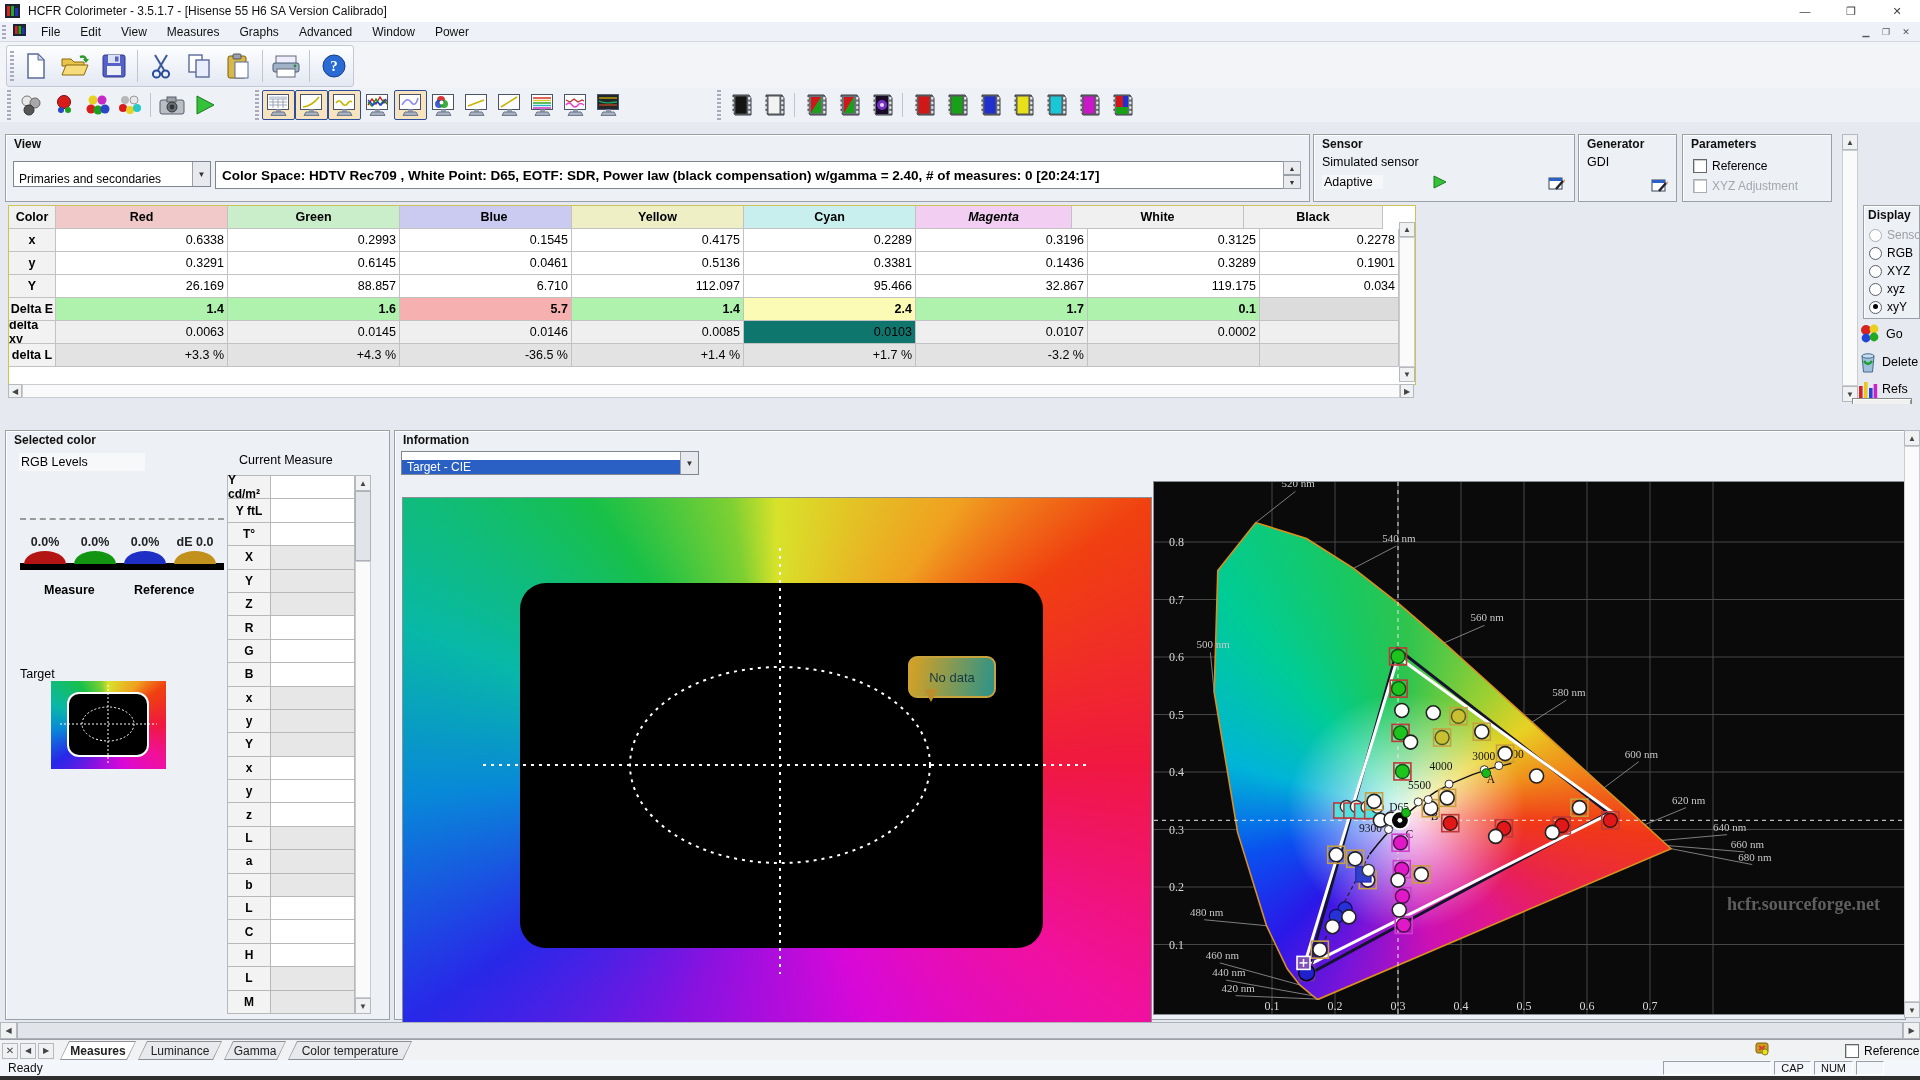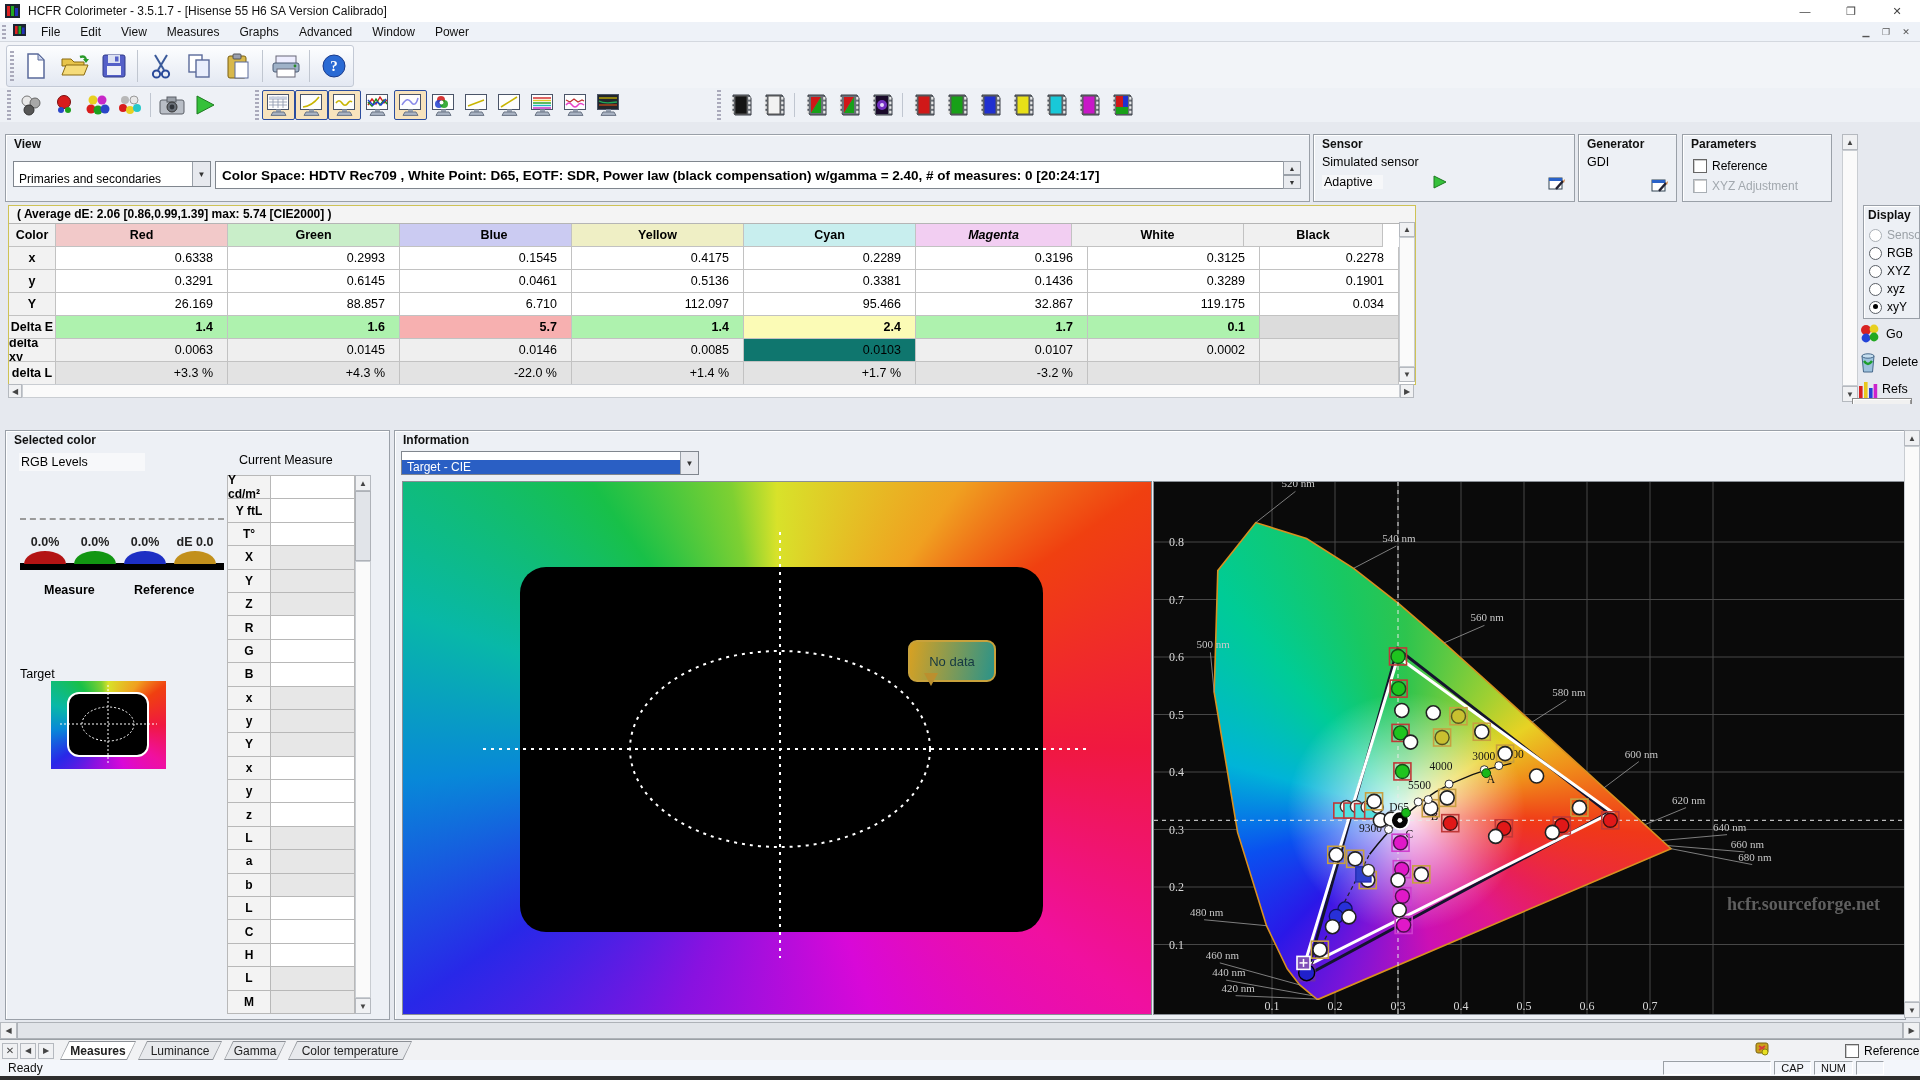--- a/index.html
+++ b/index.html
@@ -32,21 +32,21 @@
   .infobox{background:#fff;border:1px solid #80868e;font-weight:bold;font-size:13.5px;color:#000;display:flex;align-items:center;padding:0 6px;white-space:nowrap;overflow:hidden}
   .spin{display:flex;flex-direction:column}
   .spin div{width:16px;height:12px;background:#e9ebef;border:1px solid #9aa0a8;font-size:7px;color:#333;display:flex;align-items:center;justify-content:center}
   
   .ybox{border:1px solid #cec255;background:#fff}
   .summary{font-weight:bold;font-size:12px;color:#000;background:#f4f4f4;border-bottom:1px solid #b5b5b5;padding:1px 8px;height:15px;white-space:nowrap}
   .trow{display:flex;height:23px}
   .tcell{box-sizing:border-box;border-right:1px solid #c2c2c2;border-bottom:1px solid #c2c2c2;font-size:12.5px;color:#000;display:flex;align-items:center;overflow:hidden}
   .thcell{justify-content:center;font-weight:bold}
   .tlabel{justify-content:center;font-weight:bold;background:#f2f2f2}
-  .tval{justify-content:flex-end;padding-right:14px;background:#fff}
+  .tval{justify-content:flex-end;padding-right:3px;background:#fff}
   
   .sbtn{background:#f0f1f3;border:1px solid #b5b9bf;color:#444;display:flex;align-items:center;justify-content:center;font-size:8px;box-sizing:border-box}
   .strack{background:#fafafa;border:1px solid #c9cdd2;box-sizing:border-box}
   .sthumb{background:#e1e4e9;border:1px solid #aeb2b8;box-sizing:border-box}
   
   .radiorow{display:flex;align-items:center;gap:5px;font-size:12px;color:#000;height:18px}
   .radiorow.dis{color:#9aa0a6}
   .radio{width:11px;height:11px;border-radius:50%;border:1px solid #5a5f66;background:#fff;position:relative}
   .radiorow.dis .radio{border-color:#aab0b6}
   .radio.sel::after{content:"";position:absolute;left:2.5px;top:2.5px;width:5px;height:5px;border-radius:50%;background:#000}
@@ -593,21 +593,20 @@
       </div>
     </div>
 
     <div class="abs" style="left:1842px;top:12px;width:16px;height:268px">
       <div class="sbtn abs" style="left:0;top:0;width:16px;height:16px">▲</div>
       <div class="strack abs" style="left:0;top:16px;width:16px;height:236px"></div>
       <div class="sbtn abs" style="left:0;top:252px;width:16px;height:16px">▼</div>
     </div>
 
     <div class="abs ybox" style="left:8px;top:83px;width:1406px;height:178px">
-      <div class="summary">( Average dE: 2.06 [0.86,0.99,1.39] max: 5.74 [CIE2000] )</div>
       <div id="mtable">
           <div class="trow">
             <div class="tcell thcell" style="width: 47px; background: rgb(240, 240, 240);">Color</div>
             <div class="tcell thcell" style="width: 172px; background: rgb(242, 201, 201);">Red</div>
             <div class="tcell thcell" style="width: 172px; background: rgb(201, 238, 201);">Green</div>
             <div class="tcell thcell" style="width: 172px; background: rgb(203, 203, 242); padding-left: 17px;">Blue</div>
             <div class="tcell thcell" style="width: 172px; background: rgb(239, 239, 197);">Yellow</div>
             <div class="tcell thcell" style="width: 172px; background: rgb(200, 238, 238);">Cyan</div>
             <div class="tcell thcell" style="width: 156px; background: rgb(242, 206, 242); font-style: italic;">Magenta</div>
             <div class="tcell thcell" style="width: 172px; background: rgb(240, 240, 240);">White</div>
@@ -665,21 +664,21 @@
             <div class="tcell tval" style="width: 172px; background: rgb(239, 239, 239);">0.0085</div>
             <div class="tcell tval" style="width: 172px; background: #0f766e;">0.0103</div>
             <div class="tcell tval" style="width: 172px; background: rgb(239, 239, 239);">0.0107</div>
             <div class="tcell tval" style="width: 172px; background: rgb(239, 239, 239);">0.0002</div>
             <div class="tcell tval" style="width: 139px; background: rgb(239, 239, 239);"></div>
           </div>
           <div class="trow">
             <div class="tcell tlabel" style="width: 47px;">delta L</div>
             <div class="tcell tval" style="width: 172px; background: rgb(227, 227, 227);">+3.3 %</div>
             <div class="tcell tval" style="width: 172px; background: rgb(227, 227, 227);">+4.3 %</div>
-            <div class="tcell tval" style="width: 172px; background: rgb(227, 227, 227);">-22.0 %</div>
+            <div class="tcell tval" style="width: 172px; background: rgb(227, 227, 227);">-36.5 %</div>
             <div class="tcell tval" style="width: 172px; background: rgb(227, 227, 227);">+1.4 %</div>
             <div class="tcell tval" style="width: 172px; background: rgb(227, 227, 227);">+1.7 %</div>
             <div class="tcell tval" style="width: 172px; background: rgb(227, 227, 227);">-3.2 %</div>
             <div class="tcell tval" style="width: 172px; background: rgb(227, 227, 227);"></div>
             <div class="tcell tval" style="width: 139px; background: rgb(227, 227, 227);"></div>
           </div>
         </div>
       <div class="abs" style="right:0;top:16px;width:16px;height:161px">
         <div class="sbtn" style="width:16px;height:15px">▲</div>
         <div class="strack" style="width:16px;height:130px"></div>
@@ -838,21 +837,21 @@
       </div>
     </div>
 
     <div class="abs groupbox" style="left:394px;top:26px;width:1510px;height:588px">
       <span class="gbtitle">Information</span>
       <div class="abs combo focus" style="left:6px;top:20px;width:296px;height:22px">
         <span class="ctext">Target - CIE</span>
         <span class="carrow">▼</span>
       </div>
 
-      <div class="abs" style="left:7px;top:50px;width:748px;height:532px;border:1px solid #8a8f96">
+      <div class="abs" style="left:7px;top:66px;width:748px;height:532px;border:1px solid #8a8f96">
         <div class="abs conic-lg" style="inset:0"></div>
         <svg class="abs" style="left:0;top:0" width="748" height="532">
           <rect x="117" y="85" width="523" height="365" rx="26" fill="#000"></rect>
           <line x1="377" y1="50" x2="377" y2="476" stroke="#fff" stroke-width="2" stroke-dasharray="3,5"></line>
           <line x1="80" y1="267" x2="686" y2="267" stroke="#fff" stroke-width="2" stroke-dasharray="3,5"></line>
           <ellipse cx="377" cy="267" rx="150" ry="98" fill="none" stroke="#fff" stroke-width="2" stroke-dasharray="3,5"></ellipse>
         </svg>
         <div class="bubble" style="left:505px;top:158px">
           <span>No data</span>
         </div>

